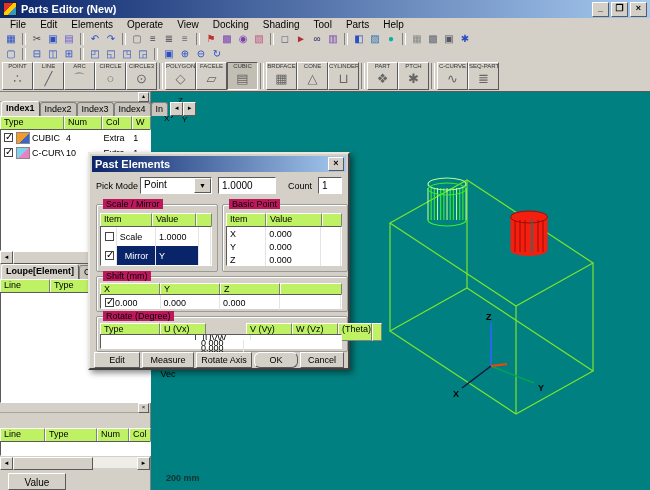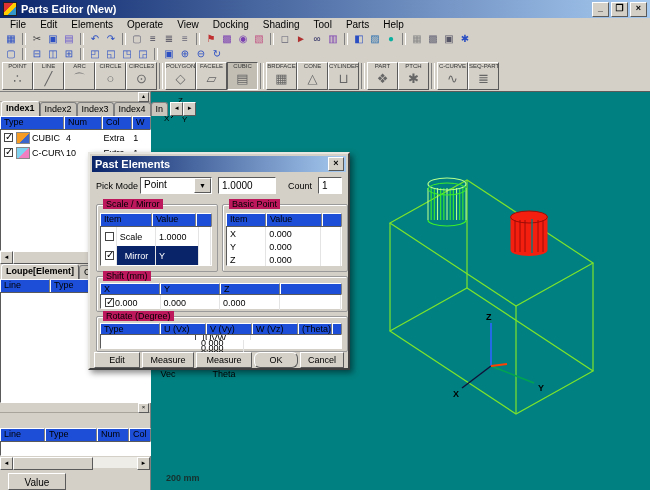--- a/index.html
+++ b/index.html
@@ -35,21 +35,21 @@
   .mini-strip{position:absolute;left:0;width:150px;height:9px;background:#d4d0c8;border-bottom:1px solid #a8a49c;}
   .mini-btn{position:absolute;right:1px;top:0;width:9px;height:8px;font-size:6px;line-height:7px;text-align:center;}
   .tabs{position:absolute;left:1px;display:flex;align-items:flex-end;height:16px;}
   .tab{font-size:9px;padding:1px 4px 1px;background:#c9c5bc;border:1px solid #808080;border-bottom:none;
        border-radius:3px 3px 0 0;white-space:nowrap;line-height:11px;}
   .tab.active{background:#d4d0c8;border-color:#fff #5a5a5a transparent #fff;padding-bottom:2px;font-weight:bold;}
   .tab-arrows{display:flex;margin-left:2px;}
   .tab-arrow{width:11px;height:12px;font-size:6px;line-height:11px;text-align:center;}
   .grid-header{position:absolute;left:0;display:flex;height:13px;}
   .gh{box-sizing:border-box;height:18px;font-size:9px;line-height:11px;padding:0 3px;
-      border:1px solid;border-color:#fff #808080 #808080 #fff;background:#1d4ed8;
+      border:1px solid;border-color:#fff #808080 #808080 #fff;background:#bef264;
       overflow:hidden;white-space:nowrap;}
   .grid-body{position:absolute;left:0;background:#fff;border:1px solid;border-color:#5a5a5a #fff #fff #5a5a5a;box-sizing:border-box;}
   .grid-row{display:flex;height:15px;align-items:center;font-size:9px;}
   .gc{box-sizing:border-box;height:15px;display:flex;align-items:center;padding:0 2px;
       overflow:hidden;white-space:nowrap;}
   .cb{width:9px;height:9px;box-sizing:border-box;border:1px solid #444;background:#fff;
       margin:0 1px;position:relative;flex:none;}
   .cb.checked::after{content:"✓";position:absolute;left:0;top:-3px;font-size:10px;color:#000;}
   .row-icon{width:12px;height:10px;margin:0 2px;flex:none;border:1px solid #888;}
   .icon-cubic{background:linear-gradient(135deg,#f59a23 0 55%,#3a66cc 55% 100%);}
@@ -446,21 +446,21 @@
           <div class="dcell" style="width: 62px;"></div>
         </div>
       </div>
   </div>
 
   <div class="grp" style="left:6px;top:162px;width:250px;height:34px">
     <div class="grp-label">Rotate (Degree)</div>
     <div class="dgrid-header" style="left:3px;top:6px" id="ro-header">
         <div class="gh" style="width: 60px;">Type</div>
         <div class="gh" style="width: 46px;">U (Vx)</div>
-        <div class="gh" style="width: 46px;">V (Vy)</div>
+        <div class="gh" style="width: 46px; margin-left: 40px;">V (Vy)</div>
         <div class="gh" style="width: 46px;">W (Vz)</div>
         <div class="gh" style="width: 34px;">(Theta)</div>
         <div class="gh" style="width: 10px;"></div>
       </div>
     <div class="dgrid-body" style="left:3px;top:17px;width:242px;height:15px" id="ro-body">
         <div class="drow" style="height: 31px; flex-direction: column;">
           <div class="dcell" style="width: 60px;">
             <div class="cb"></div>
             <span>UVW</span>
           </div>
@@ -469,17 +469,17 @@
           <div class="dcell" style="width: 46px;">0.000</div>
           <div class="dcell" style="width: 34px;"></div>
           <div class="dcell" style="width: 10px;"></div>
         </div>
       </div>
   </div>
 
   <div class="dlg-buttons" id="dlg-buttons">
       <div class="dbtn r" style="width: 46px;">Edit</div>
       <div class="dbtn r" style="width: 52px;">Measure Vec</div>
-      <div class="dbtn r" style="width: 56px;">Measure Theta</div>
+      <div class="dbtn r" style="width: 56px;">Rotate Axis</div>
       <div class="dbtn r" style="width: 44px; border-radius: 6px;">OK</div>
       <div class="dbtn r" style="width: 44px;">Cancel</div>
     </div>
 </div>
 
 </body></html>

